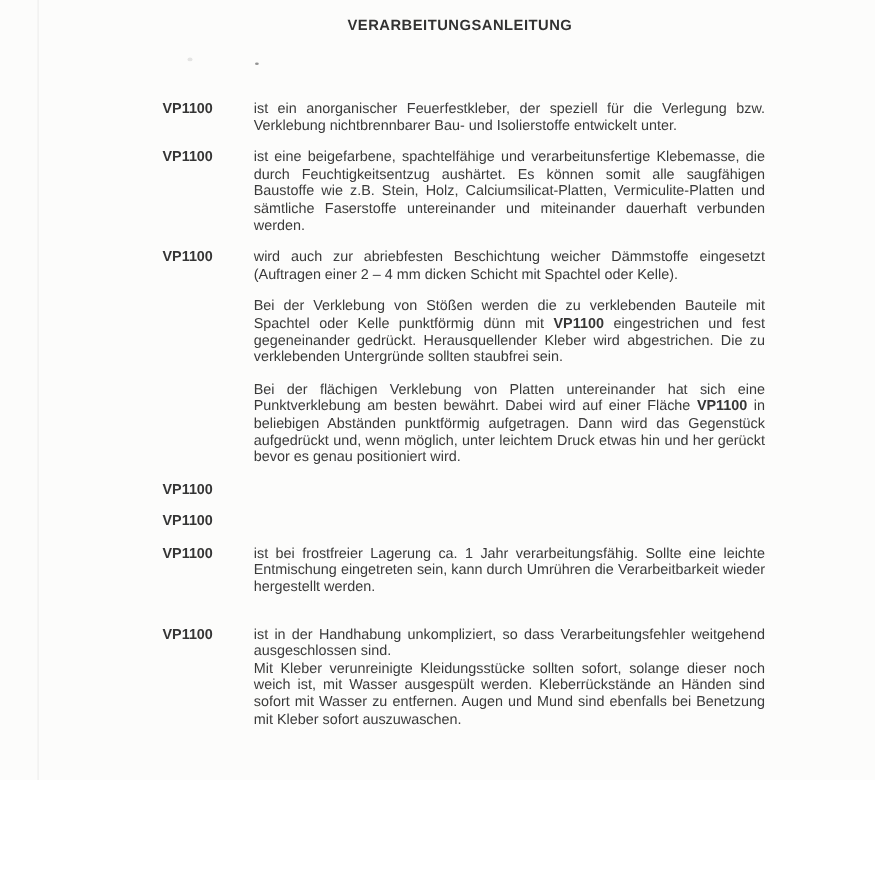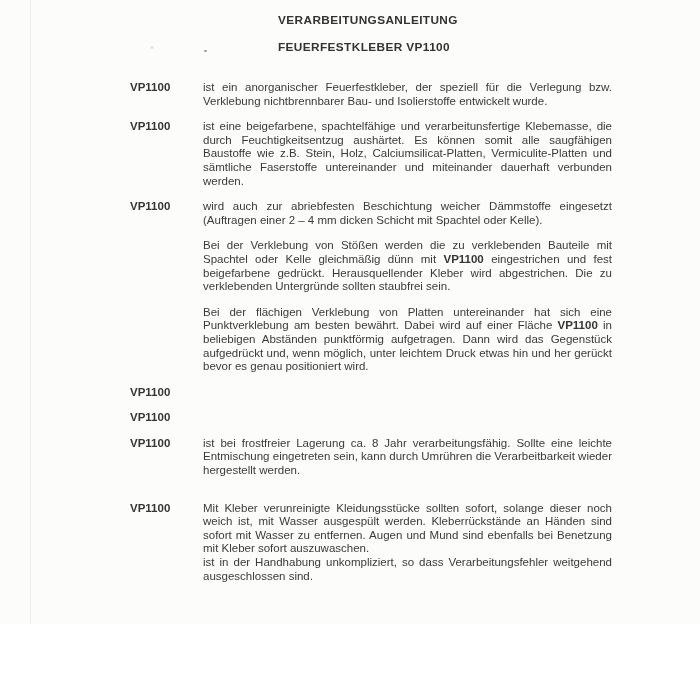--- a/index.html
+++ b/index.html
@@ -88,70 +88,69 @@
 </head>
 <body>
 
 <div class="page">
   <div class="scan-line-left"></div>
   <div class="scan-speck-2"></div>
   <div class="scan-speck-1"></div>
 
   <div class="titles">
     <div class="title-line">VERARBEITUNGSANLEITUNG</div>
-    <div class="title-line">FEUERFESTKLEBER VP1100</div>
   </div>
 
   <div class="content">
       <div class="para-row">
         <div class="para-label">VP1100</div>
         <div class="para-body">
-          <div class="para-block"><span>ist ein anorganischer Feuerfestkleber, der speziell für die Verlegung bzw. Verklebung nichtbrennbarer Bau- und Isolierstoffe entwickelt wurde.</span></div>
+          <div class="para-block"><span>ist ein anorganischer Feuerfestkleber, der speziell für die Verlegung bzw. Verklebung nichtbrennbarer Bau- und Isolierstoffe entwickelt unter.</span></div>
         </div>
       </div>
       <div class="para-row">
         <div class="para-label">VP1100</div>
         <div class="para-body">
           <div class="para-block"><span>ist eine beigefarbene, spachtelfähige und verarbeitunsfertige Klebemasse, die durch Feuchtigkeitsentzug aushärtet. Es können somit alle saugfähigen Baustoffe wie z.B. Stein, Holz, Calciumsilicat-Platten, Vermiculite-Platten und sämtliche Faserstoffe untereinander und miteinander dauerhaft verbunden werden.</span></div>
         </div>
       </div>
       <div class="para-row">
         <div class="para-label">VP1100</div>
         <div class="para-body">
           <div class="para-block"><span>wird auch zur abriebfesten Beschichtung weicher Dämmstoffe eingesetzt (Auftragen einer 2 – 4 mm dicken Schicht mit Spachtel oder Kelle).</span></div>
         </div>
       </div>
       <div class="para-row">
         <div class="para-label"></div>
         <div class="para-body">
-          <div class="para-block"><span>Bei der Verklebung von Stößen werden die zu verklebenden Bauteile mit Spachtel oder Kelle gleichmäßig dünn mit </span><span class="seg-bold">VP1100</span><span> eingestrichen und fest beigefarbene gedrückt. Herausquellender Kleber wird abgestrichen. Die zu verklebenden Untergründe sollten staubfrei sein.</span></div>
+          <div class="para-block"><span>Bei der Verklebung von Stößen werden die zu verklebenden Bauteile mit Spachtel oder Kelle punktförmig dünn mit </span><span class="seg-bold">VP1100</span><span> eingestrichen und fest gegeneinander gedrückt. Herausquellender Kleber wird abgestrichen. Die zu verklebenden Untergründe sollten staubfrei sein.</span></div>
         </div>
       </div>
       <div class="para-row">
         <div class="para-label"></div>
         <div class="para-body">
           <div class="para-block"><span>Bei der flächigen Verklebung von Platten untereinander hat sich eine Punktverklebung am besten bewährt. Dabei wird auf einer Fläche </span><span class="seg-bold">VP1100</span><span> in beliebigen Abständen punktförmig aufgetragen. Dann wird das Gegenstück aufgedrückt und, wenn möglich, unter leichtem Druck etwas hin und her gerückt bevor es genau positioniert wird.</span></div>
         </div>
       </div>
       <div class="para-row">
         <div class="para-label">VP1100</div>
       </div>
       <div class="para-row">
         <div class="para-label">VP1100</div>
       </div>
       <div class="para-row">
         <div class="para-label">VP1100</div>
         <div class="para-body">
-          <div class="para-block"><span>ist bei frostfreier Lagerung ca. 8 Jahr verarbeitungsfähig. Sollte eine leichte Entmischung eingetreten sein, kann durch Umrühren die Verarbeitbarkeit wieder hergestellt werden.</span></div>
+          <div class="para-block"><span>ist bei frostfreier Lagerung ca. 1 Jahr verarbeitungsfähig. Sollte eine leichte Entmischung eingetreten sein, kann durch Umrühren die Verarbeitbarkeit wieder hergestellt werden.</span></div>
         </div>
       </div>
       <div class="para-row">
         <div class="para-label"></div>
       </div>
       <div class="para-row">
         <div class="para-label">VP1100</div>
         <div class="para-body">
+          <div class="para-block"><span>ist in der Handhabung unkompliziert, so dass Verarbeitungsfehler weitgehend ausgeschlossen sind.</span></div>
           <div class="para-block"><span>Mit Kleber verunreinigte Kleidungsstücke sollten sofort, solange dieser noch weich ist, mit Wasser ausgespült werden. Kleberrückstände an Händen sind sofort mit Wasser zu entfernen. Augen und Mund sind ebenfalls bei Benetzung mit Kleber sofort auszuwaschen.</span></div>
-          <div class="para-block"><span>ist in der Handhabung unkompliziert, so dass Verarbeitungsfehler weitgehend ausgeschlossen sind.</span></div>
         </div>
       </div>
     </div>
 </div>
 
 </body></html>

